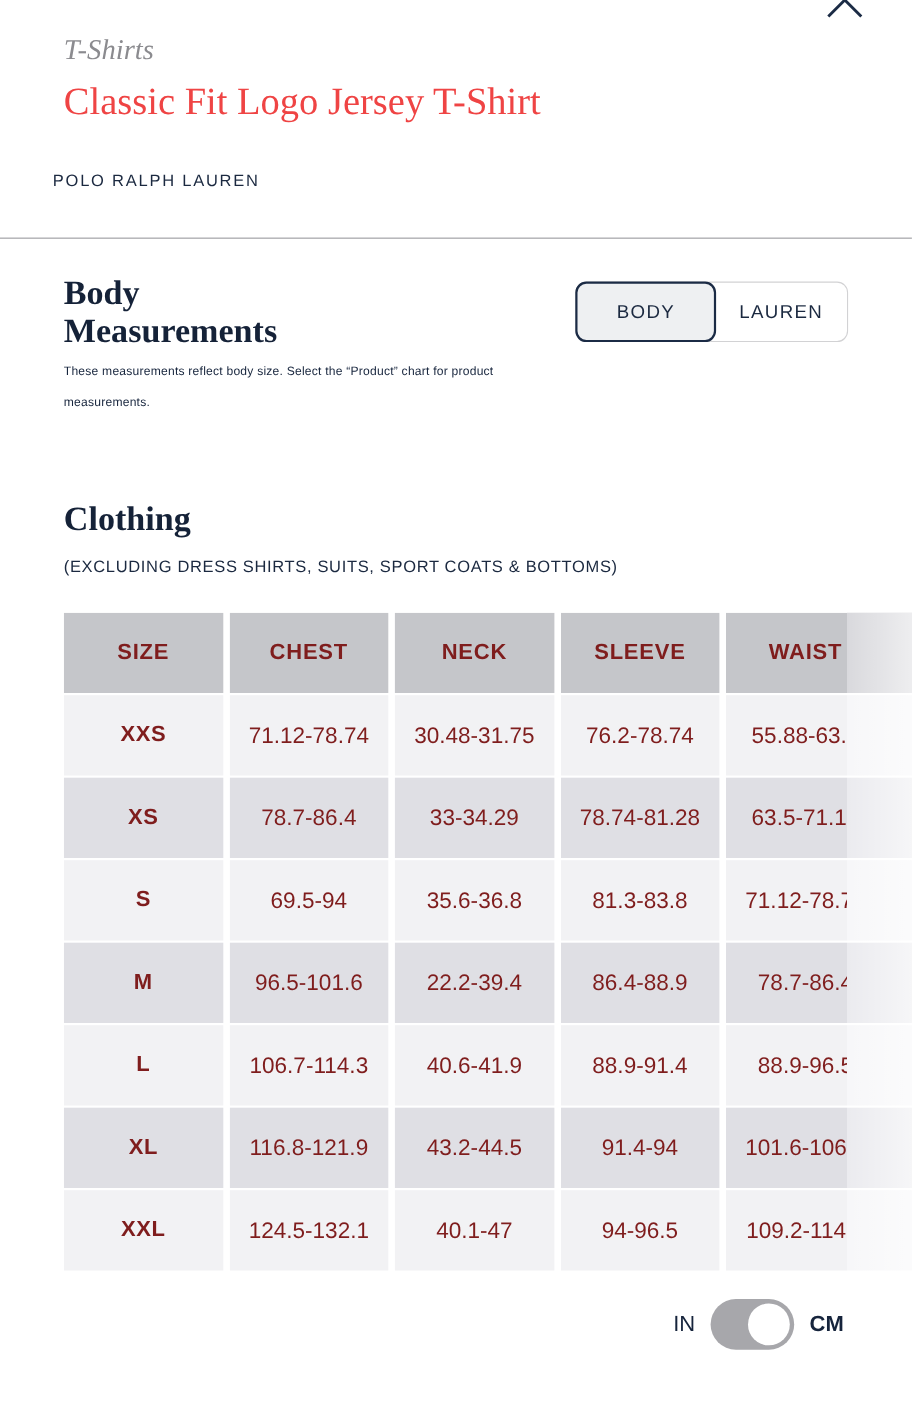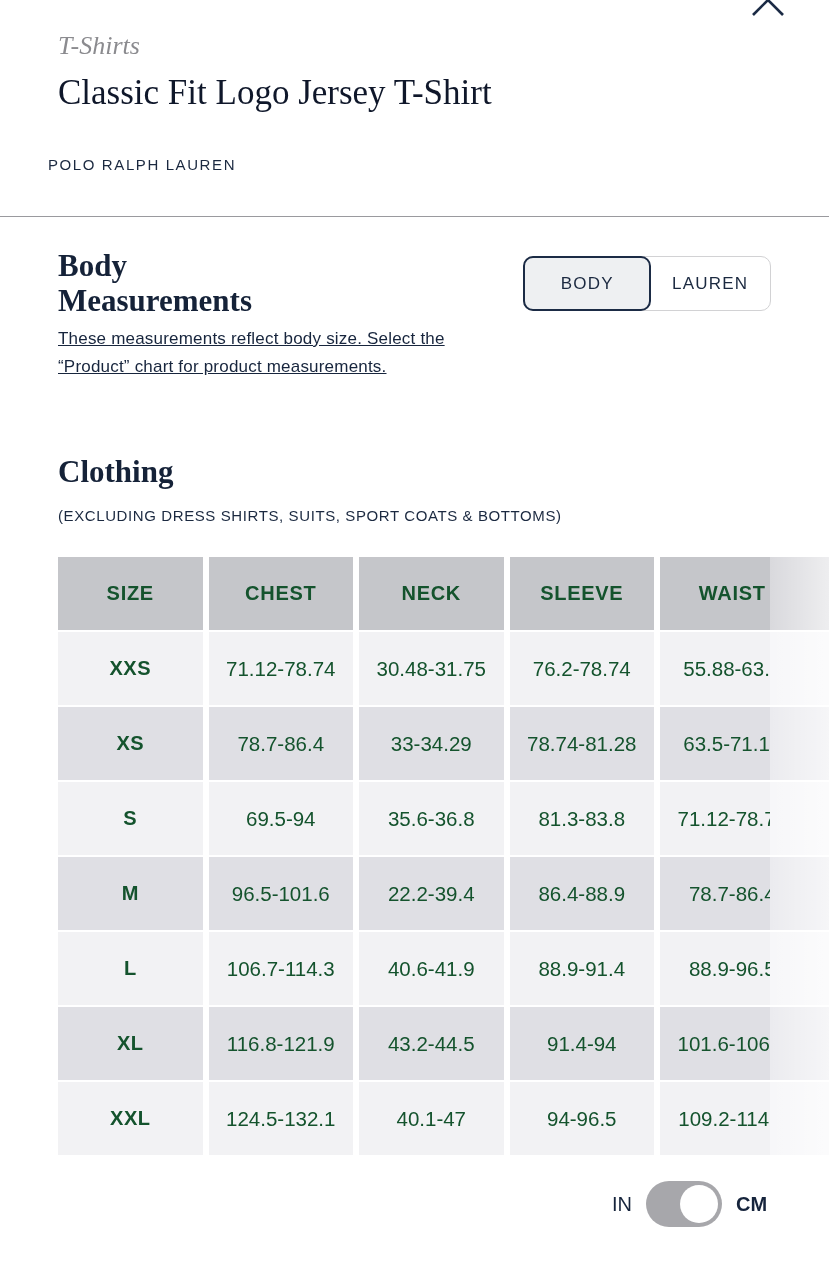--- a/index.html
+++ b/index.html
@@ -9,21 +9,21 @@
     font-family:"Liberation Sans", sans-serif; color:#16243c;
     width:829px; height:1280px;
   }
   .serif { font-family:"Liberation Serif", serif; }
 
   .close-btn {
     position:absolute; left:748px; top:-16px; width:40px; height:34px;
     background:none; border:none; cursor:pointer;
   }
   .category { position:absolute; left:58px; top:31px; font-size:26px; color:#8b8b8f; font-weight:400;font-style:italic; }
-  .title    { position:absolute; left:58px; top:73px; font-size:35px; color:#0f172a; font-weight:400;text-align:right; }
+  .title    { position:absolute; left:58px; top:73px; font-size:35px; color:#ef4444; font-weight:400;text-align:right; }
   .brand    { position:absolute; left:48px; top:133px; font-size:15px; letter-spacing:1.6px; color:#1b2940;margin-top:23px; }
 
   .divider  { position:absolute; left:0; top:216px; width:829px; height:0; border-top:1.5px solid #9a9a9e; }
 
   .section-heading {
     position:absolute; left:58px; top:248px; font-size:31px; line-height:35px; color:#152238;
     white-space:pre-line;
   }
   .seg-control {
     position:absolute; left:523px; top:256px; width:248px; height:55px;
@@ -33,38 +33,38 @@
     flex:1; display:flex; align-items:center; justify-content:center;
     font-family:"Liberation Sans", sans-serif;
     font-size:17px; letter-spacing:1.2px; color:#1b2940; background:transparent; border:none; cursor:pointer;
   }
   .seg-btn.selected {
     margin:-1px; flex:1.04;
     background:#eef0f2; border:2px solid #1b2b45; border-radius:10px;
   }
   .description {
     position:absolute; left:58px; top:325px; width:420px;
-    font-size:17px; line-height:27.5px; letter-spacing:0.2px; color:#17253d;text-decoration:underline;
+    font-size:11px; line-height:27.5px; letter-spacing:0.2px; color:#17253d;
   }
 
   .clothing-heading { position:absolute; left:58px; top:454px; font-size:31px; color:#152238; }
   .clothing-sub {
     position:absolute; left:58px; top:507px; font-size:15px; letter-spacing:0.6px; color:#1b2940;
   }
 
   .table-clip {
     position:absolute; left:58px; top:557px; width:712px; height:600px; overflow:hidden;
   }
   .size-grid {
     display:grid; grid-template-columns:repeat(5,144.5px); grid-auto-rows:73px;
     column-gap:6px; row-gap:2px; width:747px;
   }
   .cell {
     display:flex; align-items:center; justify-content:center;
-    font-size:20.5px; color:#14532d; background:#f2f2f4;
+    font-size:20.5px; color:#7f1d1d; background:#f2f2f4;
   }
   .cell.head { background:#c5c6ca; font-weight:bold; font-size:20px; letter-spacing:0.7px; }
   .cell.size { font-weight:bold; font-size:20px; letter-spacing:0.5px; }
   .size-grid { grid-auto-flow:row; }
 
   .fade-strip { position:absolute; left:770px; top:557px; width:59px; }
   .fade-block { height:73px; margin-bottom:2px; }
   .fade-head  { background:#d9d9dd; }
   .fade-light { background:#f7f7f9; }
   .fade-dark  { background:#ebebef; }

